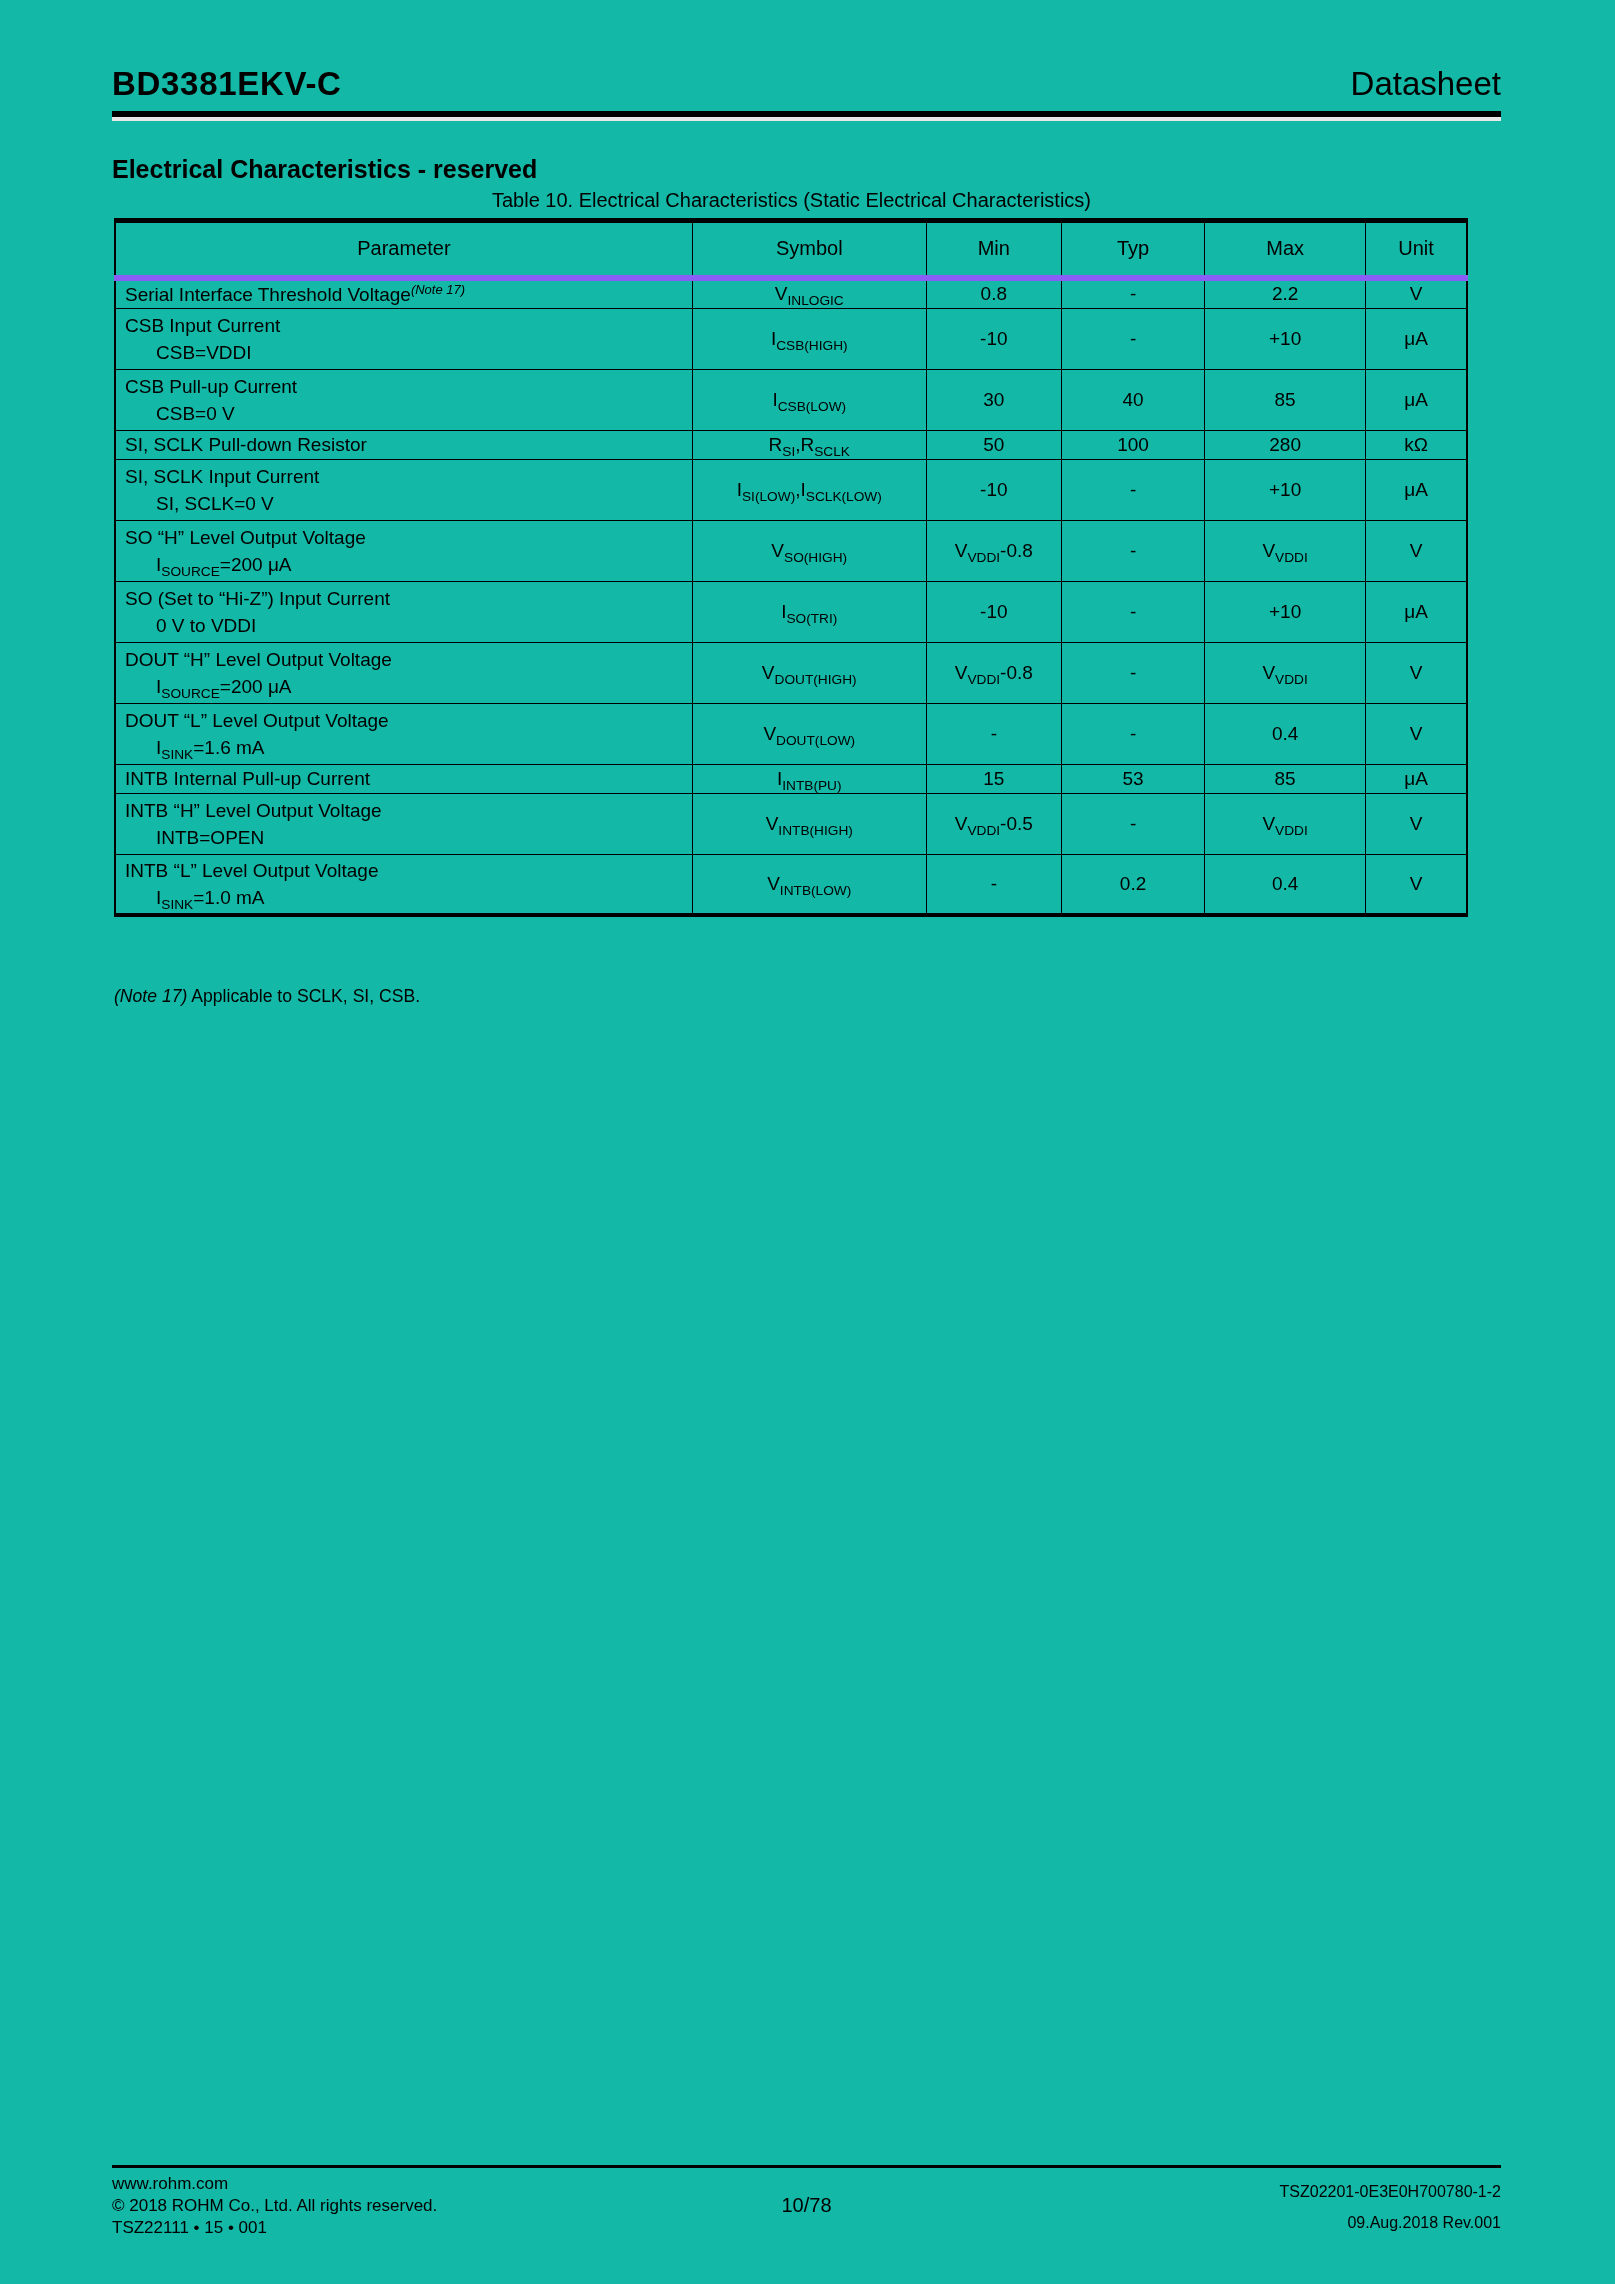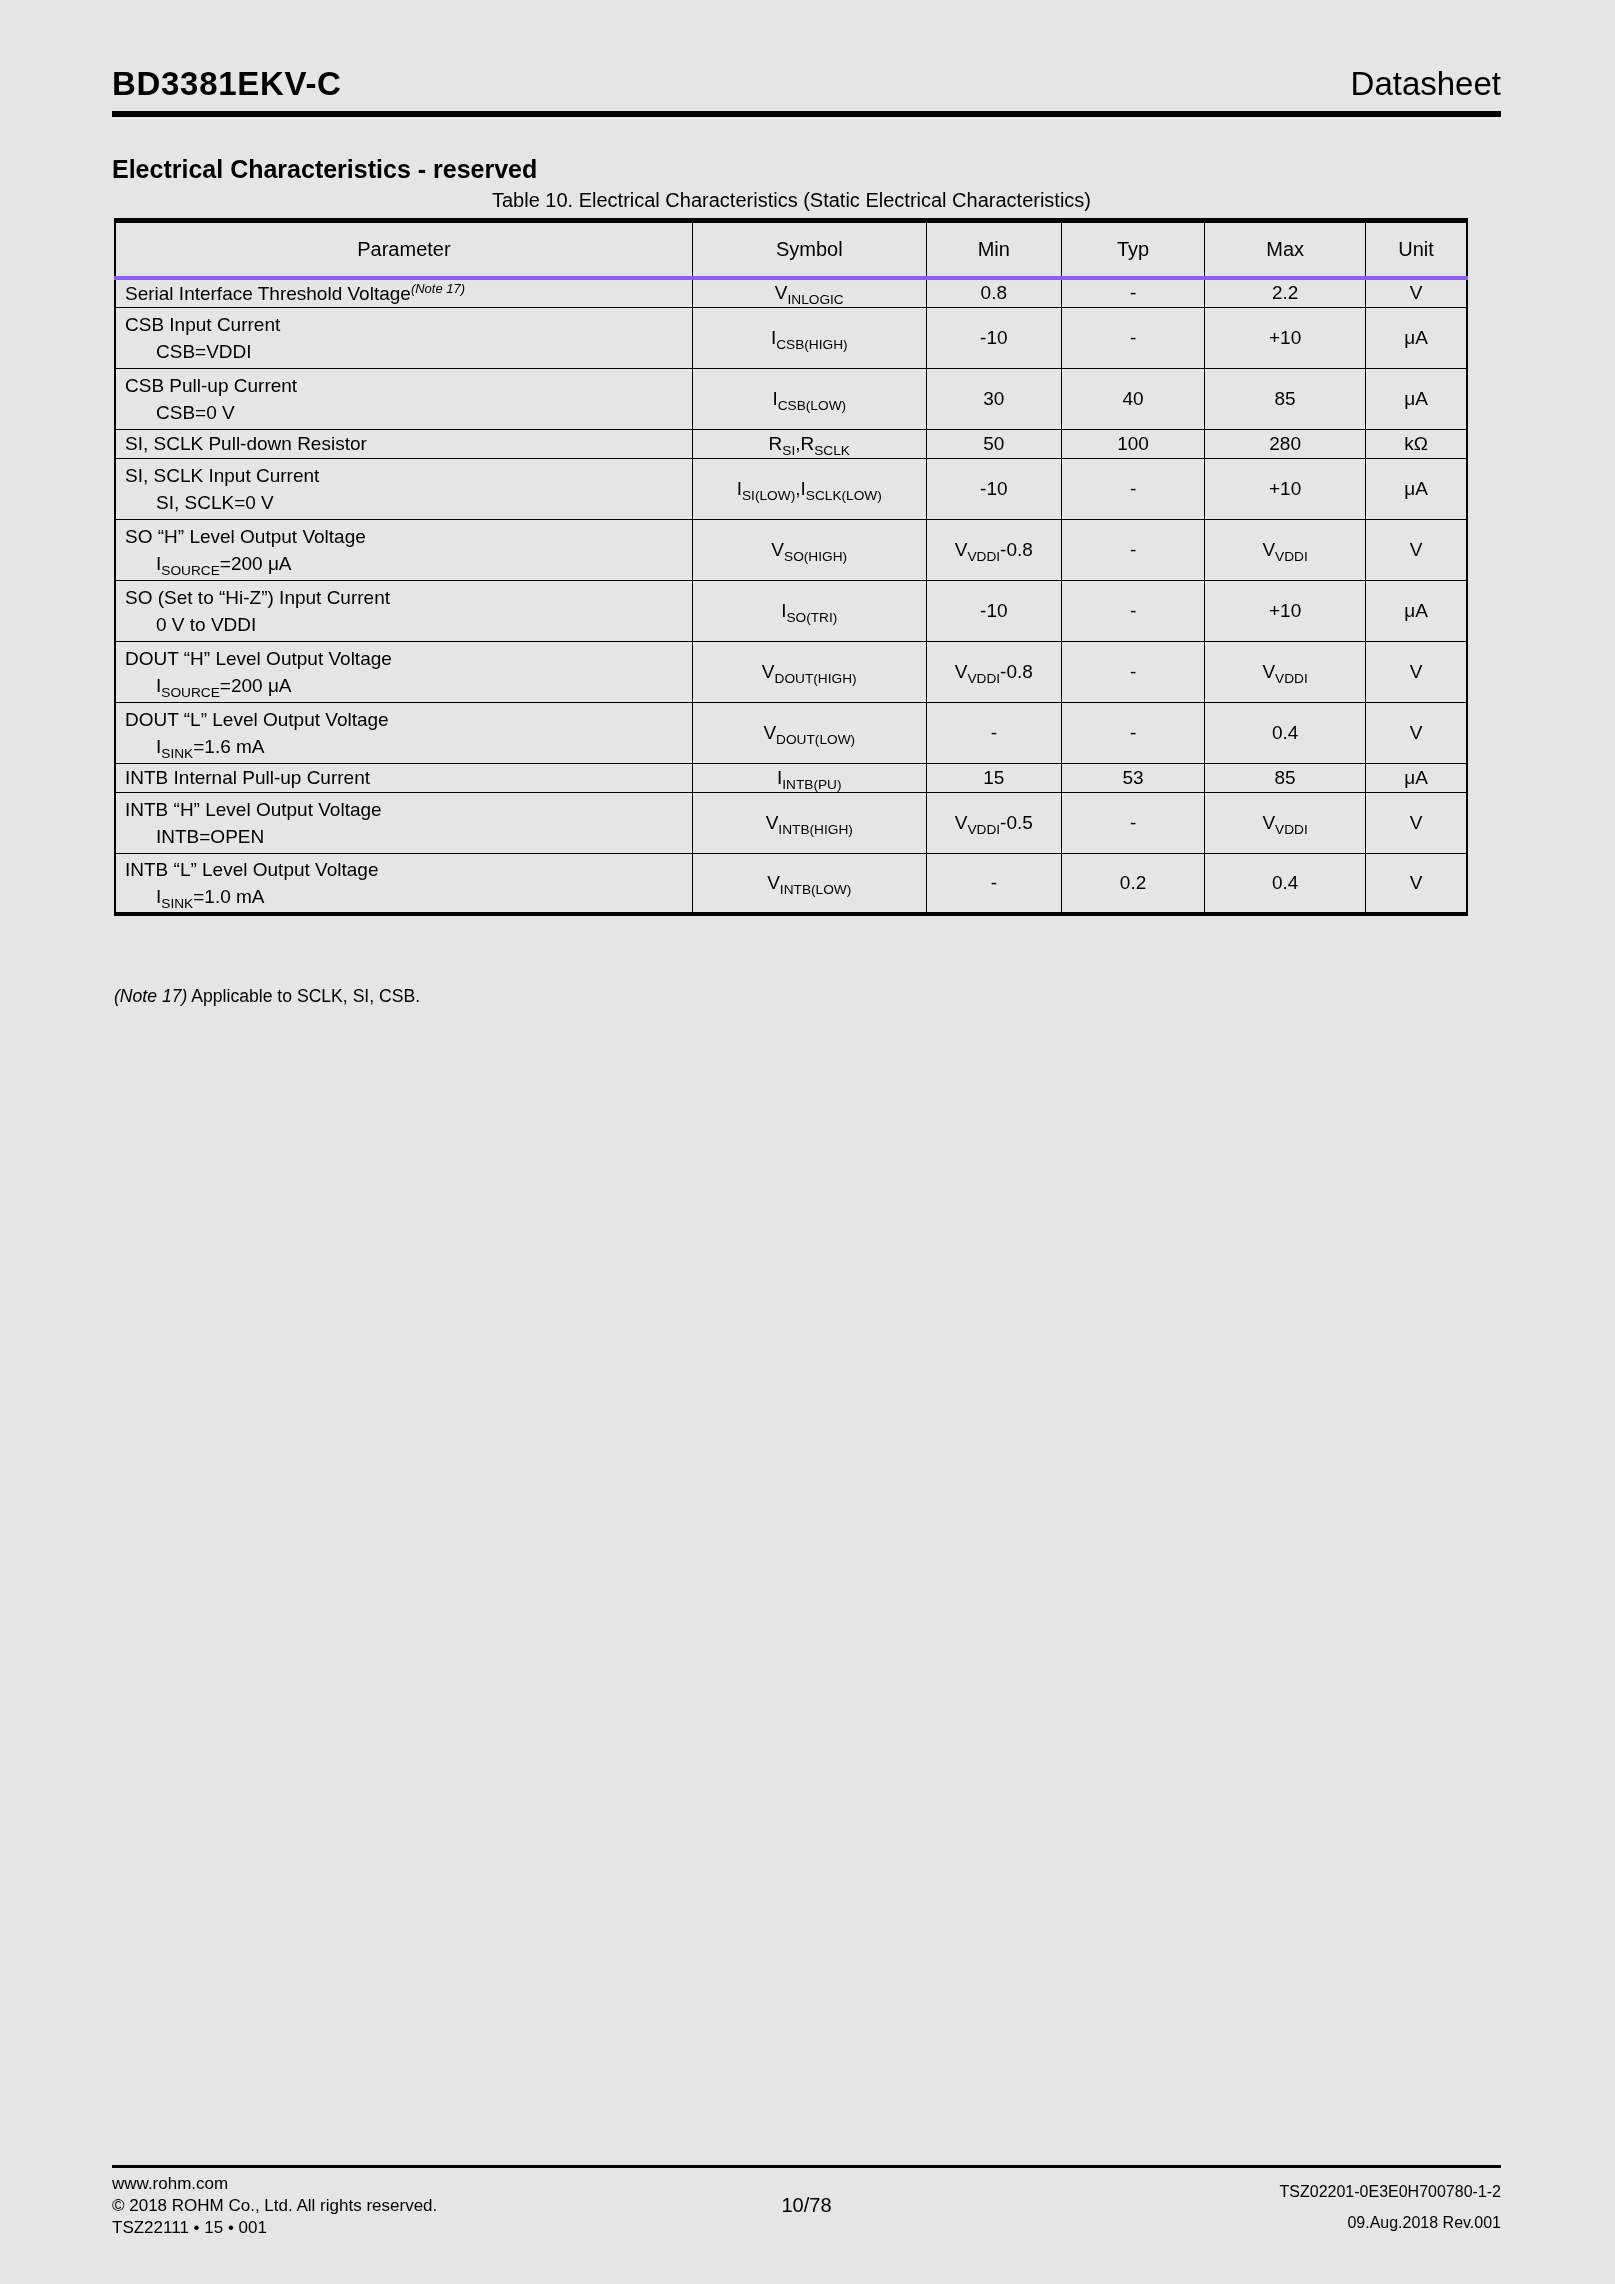--- a/index.html
+++ b/index.html
@@ -1,20 +1,20 @@
 <!DOCTYPE html>
 <html style="font-size:10.4px"><head>
 <meta charset="utf-8">
 <style>
   html,body{margin:0;padding:0;}
   .page{
     position:relative;
     width:1616px;
     height:2284px;
-    background:#e5e5e5;
+    background:#14b8a6;
     color:#000;
     font-family:"Liberation Sans","DejaVu Sans",sans-serif;
     overflow:hidden;
   }
   
   .hdr{
     position:absolute;
     left:112px; width:1389px; top:65px;
     display:flex; justify-content:space-between; align-items:baseline;
   }
@@ -31,21 +31,21 @@
   
   table.ec{
     position:absolute; left:114px; top:218px; width:1354px;
     border-collapse:collapse; table-layout:fixed;
     font-size:19px; color:#000;
     border-left:2px solid #000; border-right:2px solid #000;
     border-top:5.2px solid #000; border-bottom:4.6px solid #000;
   }
   .ec th,.ec td{border:1.3px solid #000;padding:0;}
   .ec thead tr{height:57px;}
-  .ec th{font-weight:normal;font-size:20px;border-bottom:4px solid #8b5cf6;text-align:center;}
+  .ec th{font-weight:normal;font-size:20px;border-bottom:6px solid #8b5cf6;text-align:center;}
   .ec tbody tr.s{height:29px;}
   .ec tbody tr.d{height:61px;}
   .ec td{text-align:center;vertical-align:middle;line-height:26px;}
   .ec td.param{text-align:left;padding-left:9px;line-height:27px;}
   .ec td.param .p2{padding-left:31px;}
   .ec sub{font-size:13.7px;line-height:0;text-align:right;}
   .ec sup{font-size:13px;line-height:0;font-style:italic;}
   
   .note{position:absolute;left:114px;top:986px;font-size:17.6px;}
   .it{font-style:italic;}

